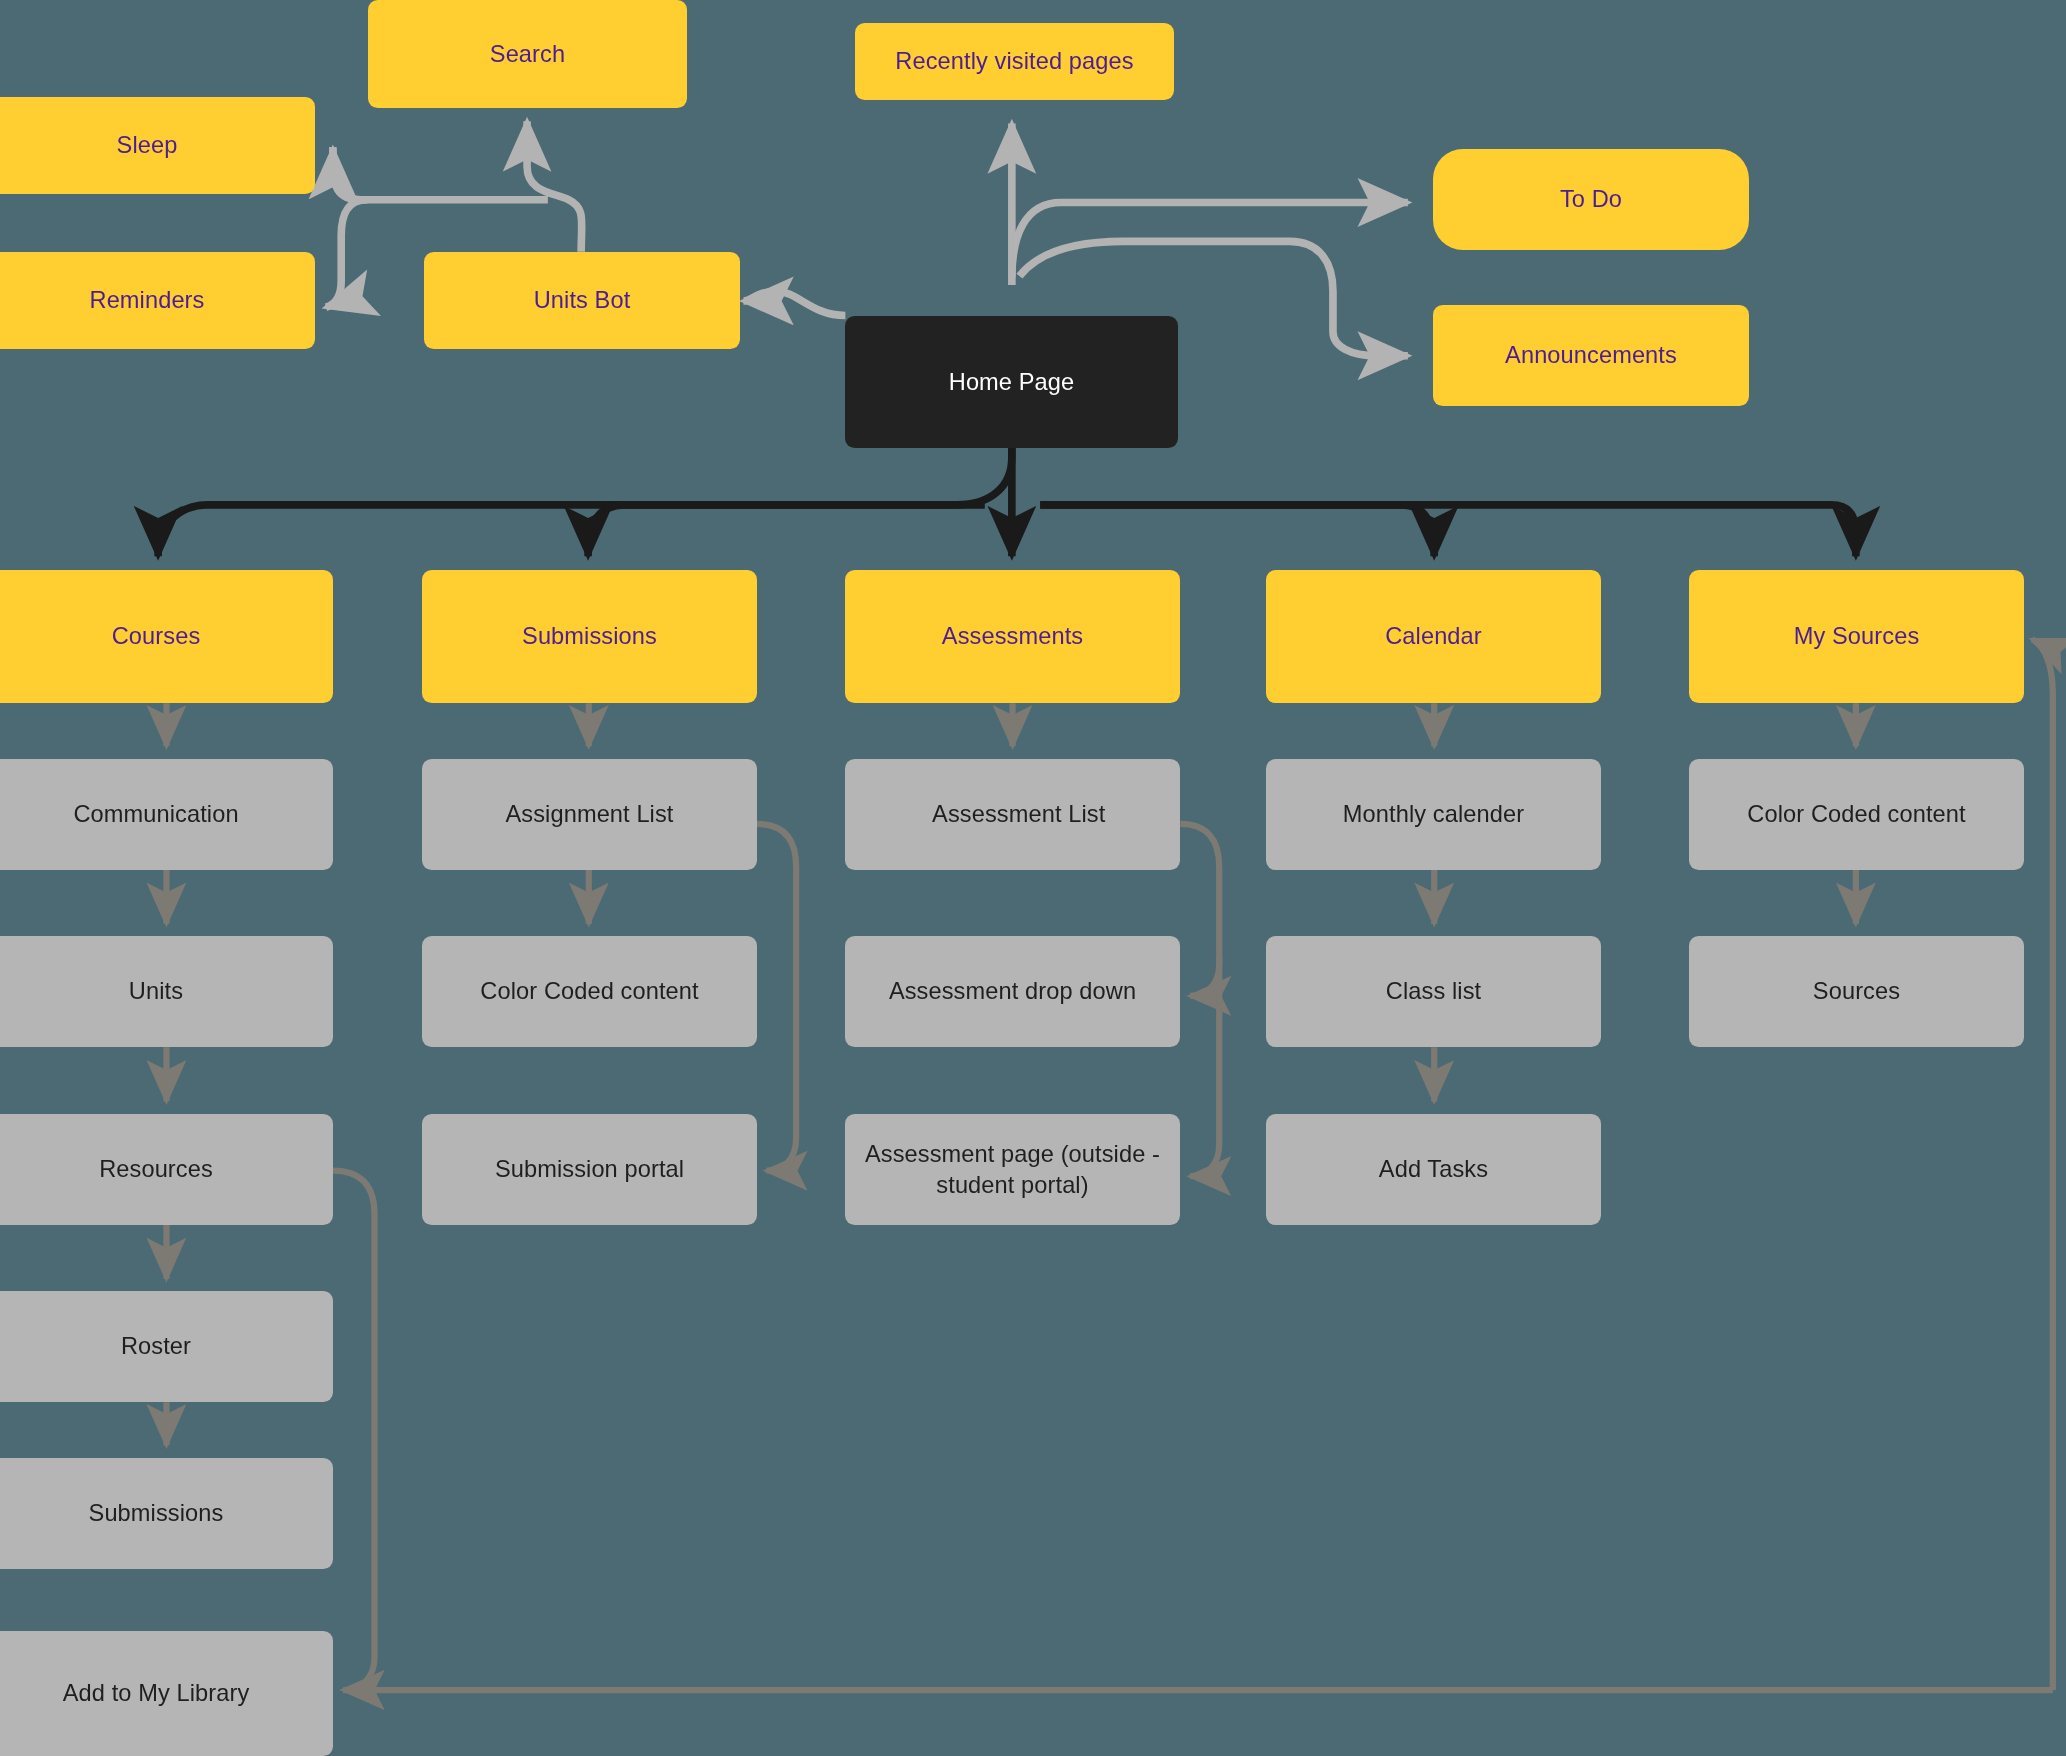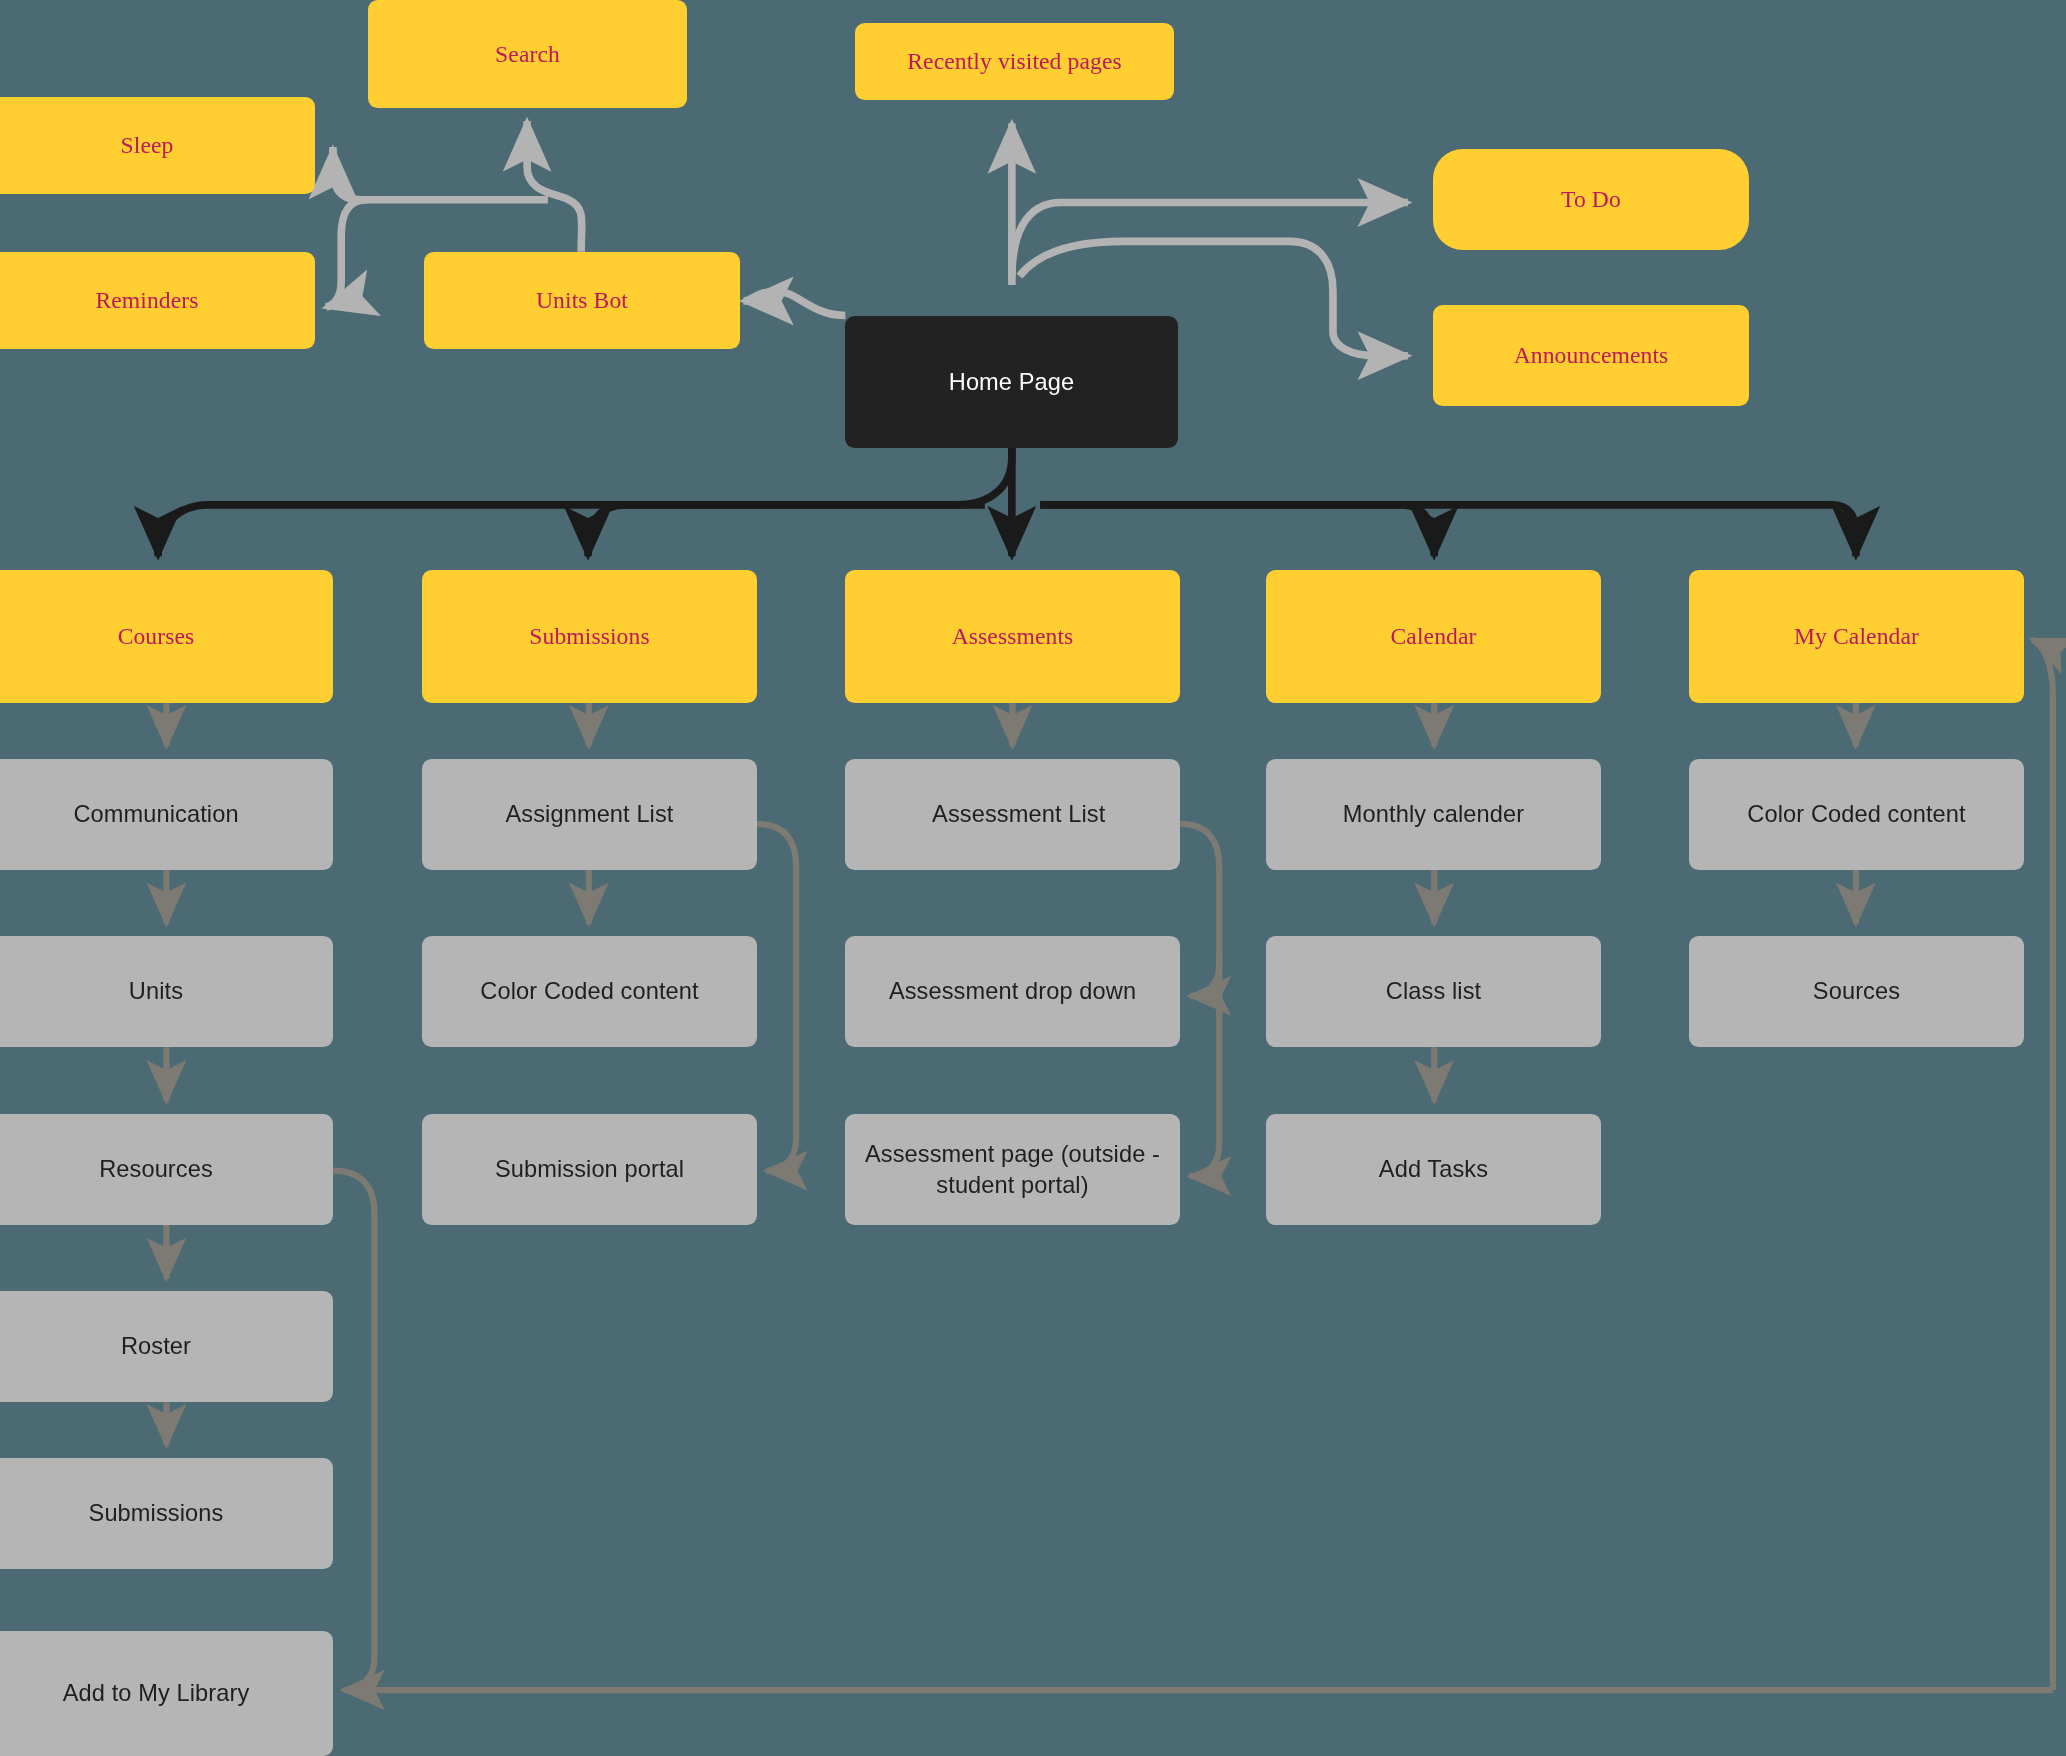--- a/index.html
+++ b/index.html
@@ -31,22 +31,21 @@
     justify-content: center;
     text-align: center;
     padding: 4.2px 12.5px;
     line-height: 1.3;
     font-size: 23.6px;
     letter-spacing: 0.1px;
     z-index: 2;
   }
   .node.yellow {
     background: #FFCE30;
-    color: #be185d;
-    font-family: Liberation Serif, serif;
+    color: #4c1d95;
   }
   .node.grey {
     background: #B5B5B5;
     color: #1F1F1F;
   }
   .node.dark {
     background: #222222;
     color: #FFFFFF;
     margin-top: 31px;
   }
@@ -226,21 +225,21 @@
       <div class="node yellow" style="left: 422px; top: 570px; width: 335px; height: 133px;">
         <span class="node-label">Submissions</span>
       </div>
       <div class="node yellow" style="left: 845px; top: 570px; width: 335px; height: 133px;">
         <span class="node-label">Assessments</span>
       </div>
       <div class="node yellow" style="left: 1266px; top: 570px; width: 335px; height: 133px;">
         <span class="node-label">Calendar</span>
       </div>
       <div class="node yellow" style="left: 1689px; top: 570px; width: 335px; height: 133px;">
-        <span class="node-label">My Calendar</span>
+        <span class="node-label">My Sources</span>
       </div>
       <div class="node grey" style="left: -21px; top: 759px; width: 354px; height: 111px;">
         <span class="node-label">Communication</span>
       </div>
       <div class="node grey" style="left: 422px; top: 759px; width: 335px; height: 111px;">
         <span class="node-label">Assignment List</span>
       </div>
       <div class="node grey" style="left: 845px; top: 759px; width: 335px; height: 111px; padding-left: 25px;">
         <span class="node-label">Assessment List</span>
       </div>

